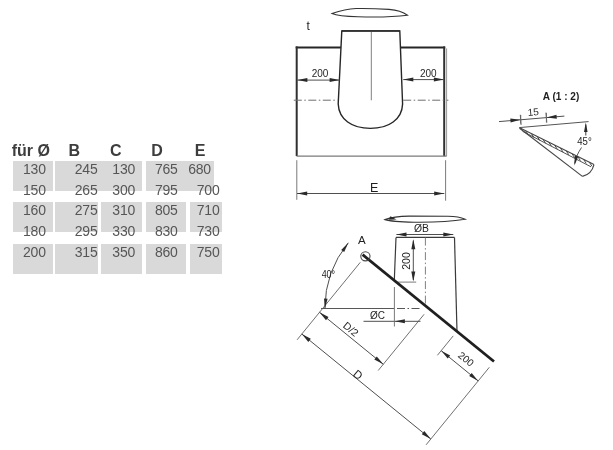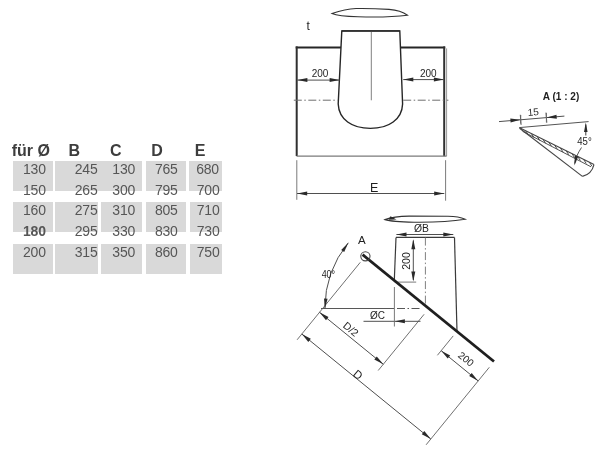--- a/index.html
+++ b/index.html
@@ -118,32 +118,32 @@
   </svg>
 <div class="th" style="left:11.7px;top:142.5px;">für Ø</div>
 <div class="th" style="left:64.4px;top:142.5px;width:20px;text-align:center;">B</div>
 <div class="th" style="left:105.9px;top:142.5px;width:20px;text-align:center;">C</div>
 <div class="th" style="left:147.0px;top:142.5px;width:20px;text-align:center;">D</div>
 <div class="th" style="left:190.1px;top:142.5px;width:20px;text-align:center;">E</div>
 <div class="td" style="left:12.5px;top:160.8px;width:33.3px;padding-right:7px;background:#d9d9d9;">130</div>
 <div class="td" style="left:55.2px;top:160.8px;width:42.3px;padding-right:5px;background:#d9d9d9;">245</div>
 <div class="td" style="left:101.0px;top:160.8px;width:34.1px;padding-right:6.5px;background:#d9d9d9;">130</div>
 <div class="td" style="left:145.5px;top:160.8px;width:32.2px;padding-right:8.5px;background:#d9d9d9;">765</div>
-<div class="td" style="left:189px;top:160.8px;width:29.9px;padding-right:3px;background:#d9d9d9;">680</div>
+<div class="td" style="left:181px;top:160.8px;width:29.9px;padding-right:3px;background:#d9d9d9;">680</div>
 <div class="td" style="left:12.5px;top:181.6px;width:33.3px;padding-right:7px;">150</div>
 <div class="td" style="left:55.2px;top:181.6px;width:42.3px;padding-right:1px;">265</div>
 <div class="td" style="left:101.0px;top:181.6px;width:34.1px;padding-right:6.5px;">300</div>
 <div class="td" style="left:145.5px;top:181.6px;width:32.2px;padding-right:8.5px;">795</div>
 <div class="td" style="left:189.6px;top:181.6px;width:29.9px;padding-right:3px;">700</div>
 <div class="td" style="left:12.5px;top:202.3px;width:33.3px;padding-right:7px;background:#d9d9d9;">160</div>
 <div class="td" style="left:55.2px;top:202.3px;width:42.3px;padding-right:1px;background:#d9d9d9;">275</div>
 <div class="td" style="left:101.0px;top:202.3px;width:34.1px;padding-right:6.5px;background:#d9d9d9;">310</div>
 <div class="td" style="left:145.5px;top:202.3px;width:32.2px;padding-right:8.5px;background:#d9d9d9;">805</div>
 <div class="td" style="left:189.6px;top:202.3px;width:29.9px;padding-right:3px;background:#d9d9d9;">710</div>
-<div class="td" style="left:12.5px;top:223.1px;width:33.3px;padding-right:7px;font-weight:bold;">180</div>
+<div class="td" style="left:12.5px;top:223.1px;width:33.3px;padding-right:7px;">180</div>
 <div class="td" style="left:55.2px;top:223.1px;width:42.3px;padding-right:1px;">295</div>
 <div class="td" style="left:101.0px;top:223.1px;width:34.1px;padding-right:6.5px;">330</div>
 <div class="td" style="left:145.5px;top:223.1px;width:32.2px;padding-right:8.5px;">830</div>
 <div class="td" style="left:189.6px;top:223.1px;width:29.9px;padding-right:3px;">730</div>
 <div class="td" style="left:12.5px;top:243.8px;width:33.3px;padding-right:7px;background:#d9d9d9;">200</div>
 <div class="td" style="left:55.2px;top:243.8px;width:42.3px;padding-right:1px;background:#d9d9d9;">315</div>
 <div class="td" style="left:101.0px;top:243.8px;width:34.1px;padding-right:6.5px;background:#d9d9d9;">350</div>
 <div class="td" style="left:145.5px;top:243.8px;width:32.2px;padding-right:8.5px;background:#d9d9d9;">860</div>
 <div class="td" style="left:189.6px;top:243.8px;width:29.9px;padding-right:3px;background:#d9d9d9;">750</div>
 

